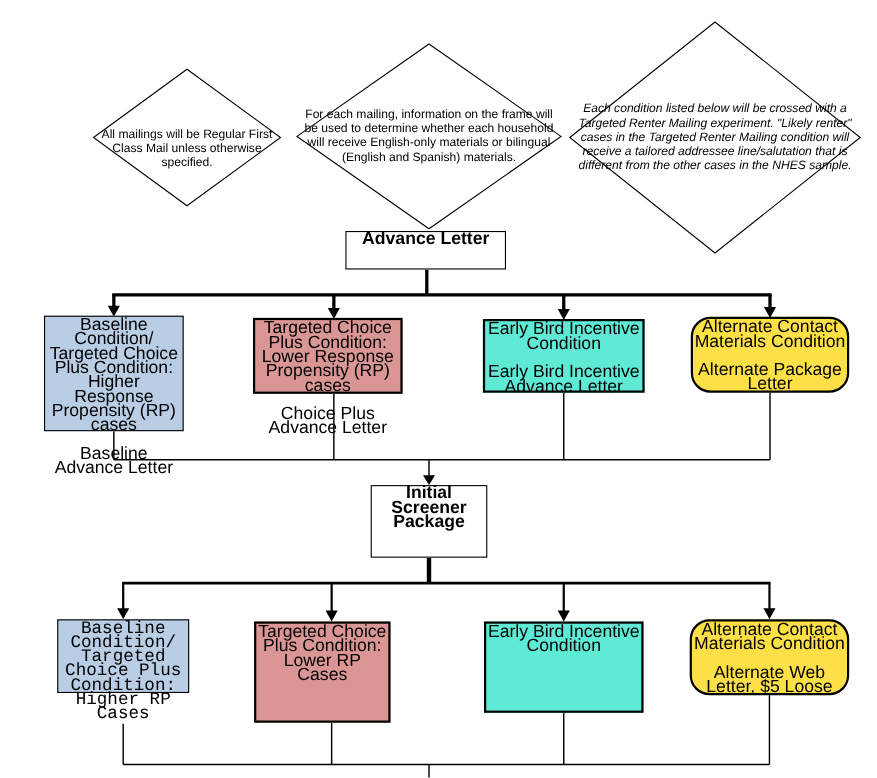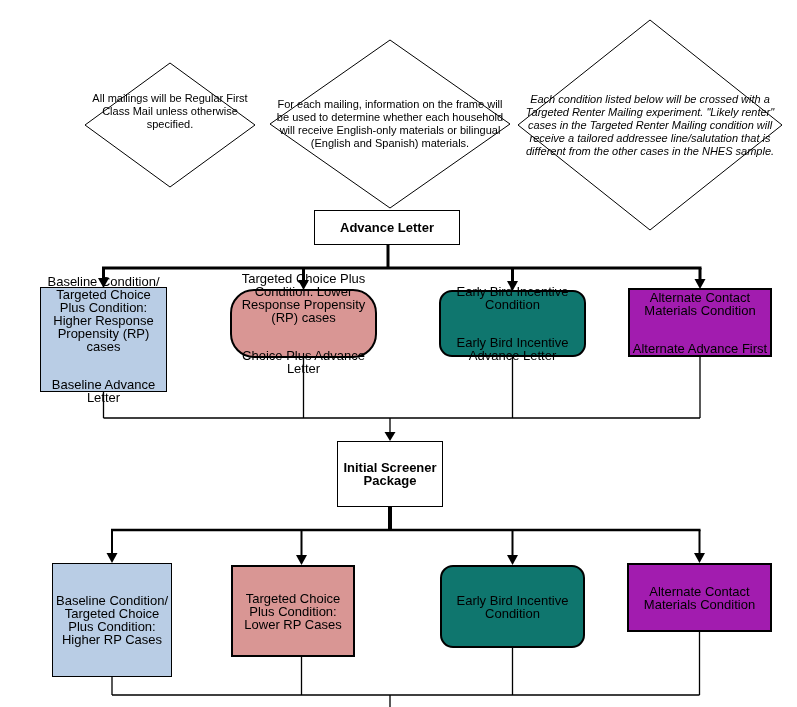--- a/index.html
+++ b/index.html
@@ -3,47 +3,47 @@
 <meta charset="utf-8">
 <style>
   html,body{margin:0;padding:0;background:#ffffff;}
   .canvas{
     position:relative;width:797px;height:707px;background:#ffffff;overflow:hidden;
     font-family:"Liberation Sans", sans-serif;color:#000;
   }
   svg.wires{position:absolute;left:0;top:0;z-index:0;}
   .node{
     position:absolute;z-index:2;box-sizing:border-box;
-    display:flex;flex-direction:column;justify-content:center;align-items:center;
-    text-align:center;font-size:13px;line-height:13px;
+    display:flex;flex-direction:column;justify-content:flex-start;align-items:center;
+    text-align:center;font-size:16px;line-height:13px;
   }
   .stage{background:#ffffff;border:1px solid #000;font-weight:bold;}
   .adv{left:314px;top:210px;width:146px;height:35px;}
   .scr{left:337px;top:441px;width:106px;height:66px;}
   .cbox{padding:1px 1px;}
   .thin{border:1px solid #000;}
   .thick{border:2px solid #000;}
   .blue{background:#B9CDE5;}
   .red{background:#D99694;}
-  .green{background:#0f766e;border-radius:13px;}
-  .gray{background:#a21caf;}
+  .green{background:#5eead4;}
+  .gray{background:#fde047;border-radius:18px;}
   .b1a{left:40px;top:287px;width:127px;height:105px;}
-  .b1b{left:230px;top:289px;width:147px;height:69px;border-radius:24px;}
+  .b1b{left:230px;top:289px;width:136px;height:69px;}
   .b1c{left:439px;top:290px;width:147px;height:67px;}
   .b1d{left:628px;top:288px;width:144px;height:69px;}
-  .b2a{left:52px;top:563px;width:120px;height:114px;}
+  .b2a{left:52px;top:563px;width:120px;height:67px;font-family:Liberation Mono, monospace;}
   .b2b{left:231px;top:565px;width:124px;height:92px;}
   .b2c{left:440px;top:565px;width:145px;height:83px;}
   .b2d{left:627px;top:563px;width:145px;height:69px;}
-  .material{margin-top:25px;}
+  .material{margin-top:13px;}
   .dia-text{
     position:absolute;z-index:2;display:flex;align-items:center;justify-content:center;
     text-align:center;font-size:11px;line-height:13px;
   }
-  .d1{left:85px;top:49px;width:170px;height:124px;}
+  .d1{left:85px;top:73px;width:170px;height:124px;}
   .d1 span{max-width:156px;}
   .d2{left:270px;top:40px;width:240px;height:168px;}
   .d2 span{max-width:232px;}
   .d3{left:518px;top:20px;width:264px;height:210px;}
   .d3 span{max-width:250px;font-style:italic;}
 </style>
 </head>
 <body>
 
 <div class="canvas">
@@ -99,29 +99,30 @@
   <div class="node cbox thick red b1b">
     <div>Targeted Choice Plus Condition: Lower Response Propensity (RP) cases</div>
     <div class="material">Choice Plus Advance Letter</div>
   </div>
   <div class="node cbox thick green b1c">
     <div>Early Bird Incentive Condition</div>
     <div class="material">Early Bird Incentive Advance Letter</div>
   </div>
   <div class="node cbox thick gray b1d">
     <div>Alternate Contact Materials Condition</div>
-    <div class="material">Alternate Advance First</div>
+    <div class="material">Alternate Package Letter</div>
   </div>
 
   <div class="node cbox thin blue b2a">
     <div>Baseline Condition/ Targeted Choice Plus Condition: Higher RP Cases</div>
   </div>
   <div class="node cbox thick red b2b">
     <div>Targeted Choice Plus Condition: Lower RP Cases</div>
   </div>
   <div class="node cbox thick green b2c">
     <div>Early Bird Incentive Condition</div>
   </div>
   <div class="node cbox thick gray b2d">
     <div>Alternate Contact Materials Condition</div>
+    <div class="material">Alternate Web Letter, $5 Loose</div>
   </div>
 
 </div>
 
 </body></html>

